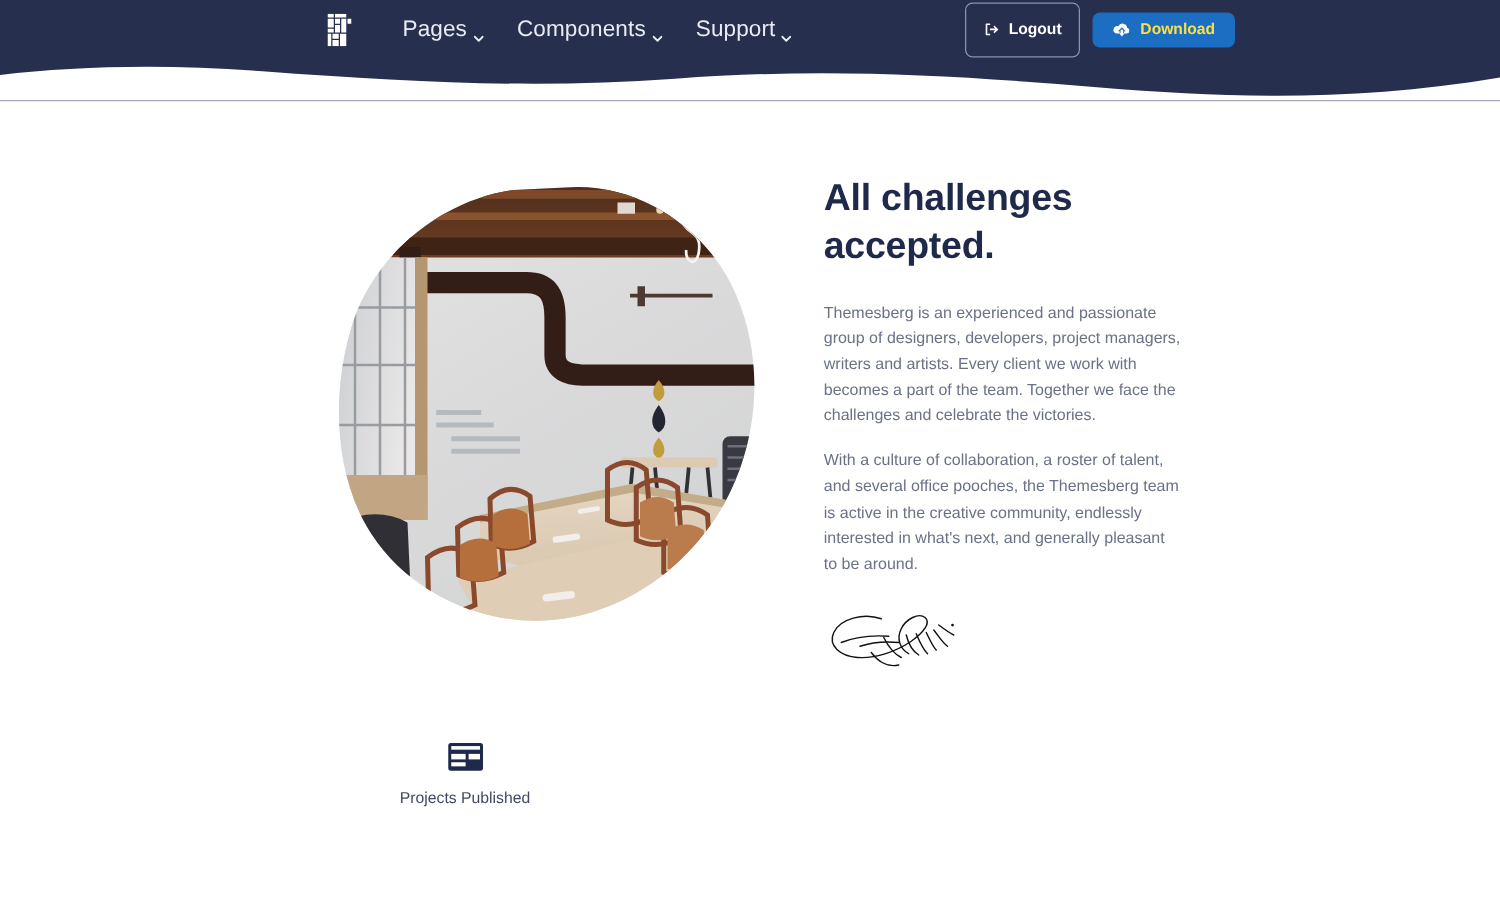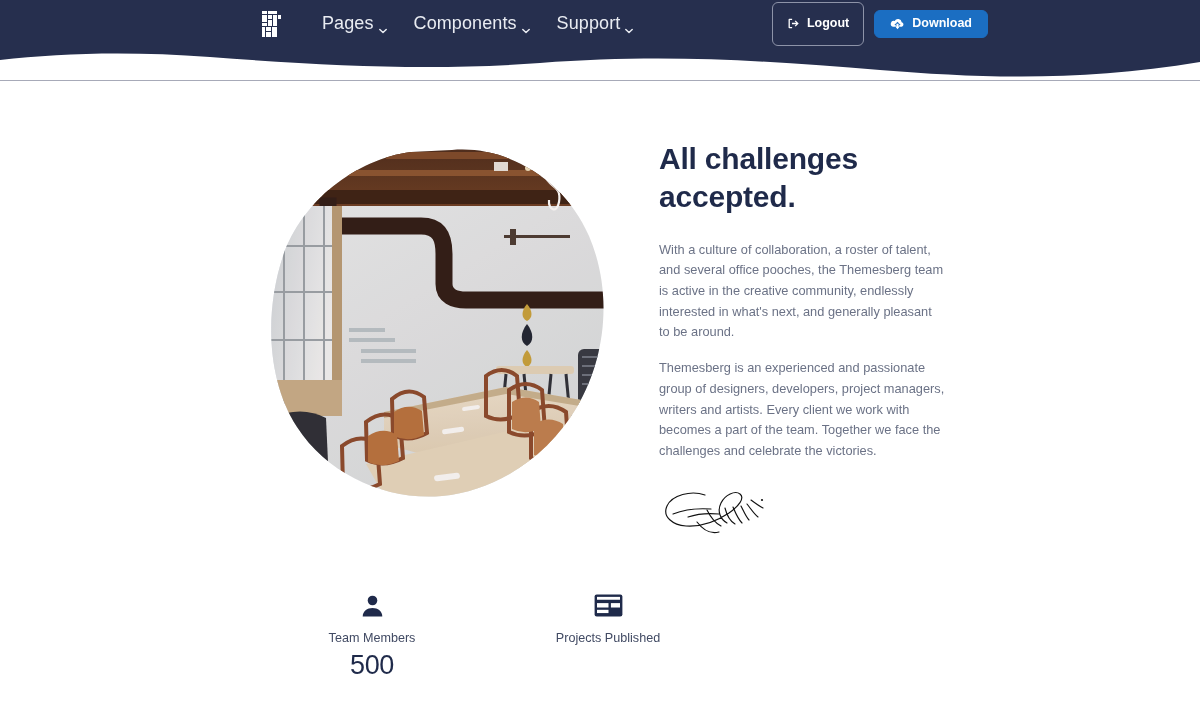--- a/index.html
+++ b/index.html
@@ -92,21 +92,21 @@
     padding: 0 14px;
     background: transparent;
     border: 1px solid #8d93a8;
     color: #ffffff;
   }
   .btn-download {
     height: 28px;
     padding: 0 15px;
     background: #1b6ec2;
     border: 1px solid #1b6ec2;
-    color: #ffffff;
+    color: #fde047;
   }
   .btn svg { display: block; }
 
   .nav-divider {
     position: absolute;
     top: 80px; left: 0;
     width: 1200px;
     height: 1px;
     background: #a7aab8;
     z-index: 4;
@@ -412,22 +412,22 @@
 
           <path d="M0,276 q34,-16 60,-2 l2,44 L0,326 Z" fill="#2b2e37"></path>
 
           <rect x="0" y="0" width="350" height="355" fill="#7a4a2a" opacity="0.07"></rect>
         </g>
       </svg>
     </div>
 
     <div class="text-col">
       <h1 class="about-title">All challenges accepted.</h1>
+      <p class="about-p">Themesberg is an experienced and passionate group of designers, developers, project managers, writers and artists. Every client we work with becomes a part of the team. Together we face the challenges and celebrate the victories.</p>
       <p class="about-p">With a culture of collaboration, a roster of talent, and several office pooches, the Themesberg team is active in the creative community, endlessly interested in what's next, and generally pleasant to be around.</p>
-      <p class="about-p">Themesberg is an experienced and passionate group of designers, developers, project managers, writers and artists. Every client we work with becomes a part of the team. Together we face the challenges and celebrate the victories.</p>
 
       <svg class="signature" viewBox="0 0 110 52">
         <g fill="none" stroke="#121212" stroke-width="1.15" stroke-linecap="round" stroke-linejoin="round">
           <path d="M46,9 C32,4 13,9 8,20 C3,31 14,39 27,40 C42,41 58,35 70,27
                    C80,20 86,12 81,8 C76,4 66,9 62,17 C58,25 61,33 68,37"></path>
           <path d="M14,28 C24,24 38,22 52,23"></path>
           <path d="M29,31 C38,28 50,27 60,28"></path>
           <path d="M48,24 C52,32 56,37 62,40"></path>
           <path d="M66,22 C68,30 71,35 76,38"></path>
           <path d="M74,21 C77,28 79,33 83,37"></path>
@@ -436,30 +436,20 @@
           <path d="M92,14 C96,17 100,20 104,22"></path>
           <path d="M38,36 C44,44 52,48 60,46"></path>
           <circle cx="103" cy="14" r="1.1" fill="#121212" stroke="none"></circle>
         </g>
       </svg>
     </div>
   </section>
 
   <section class="stats">
 
-    <div class="stat">
-      <div class="stat-icon">
-        <svg viewBox="0 0 24 24" width="25" height="25" fill="#1f2a4a">
-          <circle cx="12" cy="7.2" r="4.6"></circle>
-          <path d="M2.6 22.5c0-5 4.2-8.1 9.4-8.1s9.4 3.1 9.4 8.1z"></path>
-        </svg>
-      </div>
-      <div class="stat-label">Team Members</div>
-      <div class="stat-value">500</div>
-    </div>
 
     <div class="stat">
       <div class="stat-icon">
         <svg viewBox="0 0 30 24" width="29" height="23" fill="#1f2a4a">
           <rect x="0.5" y="0.5" width="29" height="23" rx="2.2"></rect>
           <rect x="3" y="3" width="24" height="3" fill="#ffffff"></rect>
           <rect x="3" y="9.5" width="12" height="4.6" fill="#ffffff"></rect>
           <rect x="17.5" y="9.5" width="9.5" height="4.6" fill="#ffffff"></rect>
           <rect x="3" y="16.5" width="12" height="3.4" fill="#ffffff"></rect>
         </svg>

